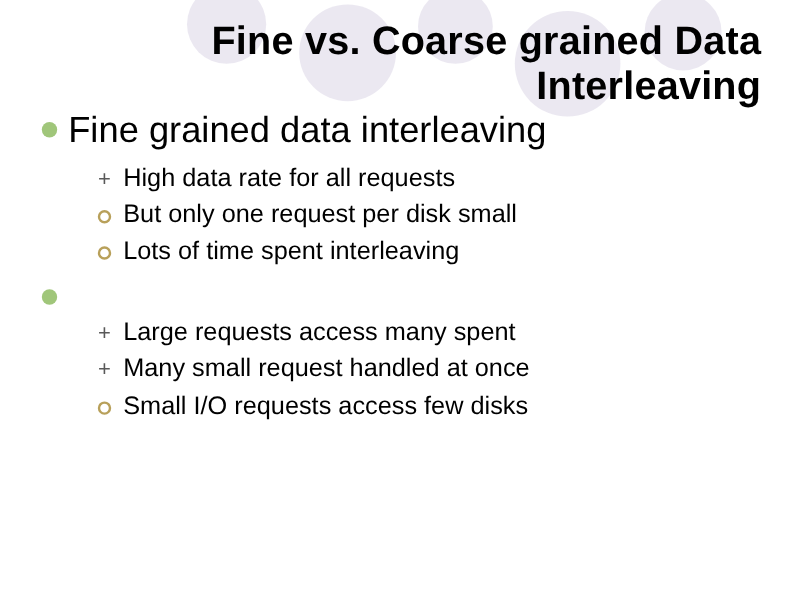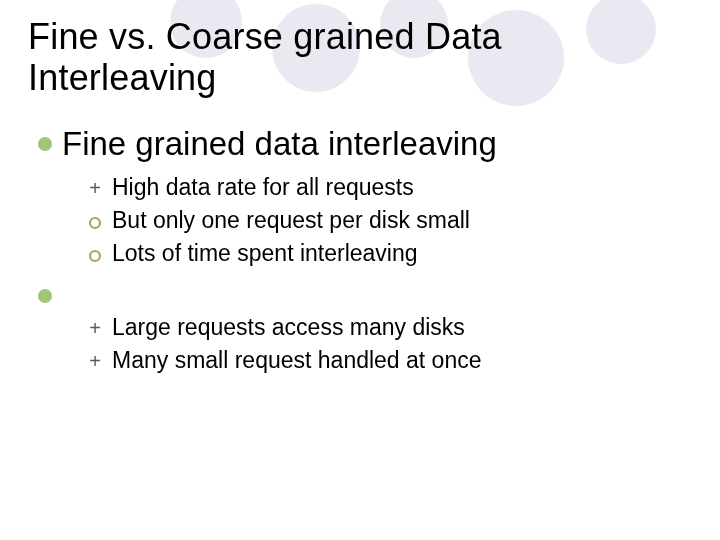--- a/index.html
+++ b/index.html
@@ -21,24 +21,24 @@
     background: #e9e6f0;
     opacity: 0.9;
   }
   .slide {
     position: relative;
     z-index: 1;
     padding: 16px 28px 24px 28px;
   }
   .title {
     font-size: 36px;
-    font-weight: 400;
+    font-weight: 700;
     line-height: 1.15;
-    margin-bottom: 26px;
     letter-spacing: 0.2px;
+    text-align: right;
   }
   .section {
     margin-bottom: 18px;
   }
   .section-header {
     display: flex;
     align-items: center;
     gap: 10px;
     margin-left: 10px;
     margin-bottom: 8px;
@@ -122,21 +122,29 @@
     </div>
   </div>
 
   <div class="section">
     <div class="section-header">
       <span class="disc-bullet"></span>
     </div>
     <div class="items">
       <div class="item">
         <span class="marker">+</span>
-        <span class="item-text">Large requests access many disks</span>
+        <span class="item-text">Large requests access many spent</span>
       </div>
       <div class="item">
         <span class="marker">+</span>
         <span class="item-text">Many small request handled at once</span>
+      </div>
+      <div class="item">
+        <span class="marker ring">
+            <svg width="14" height="14">
+              <circle cx="7" cy="7" r="5" fill="none" stroke="#b8a05a" stroke-width="2.2"></circle>
+            </svg>
+          </span>
+        <span class="item-text">Small I/O requests access few disks</span>
       </div>
     </div>
   </div>
 </div>
 
 </body></html>

